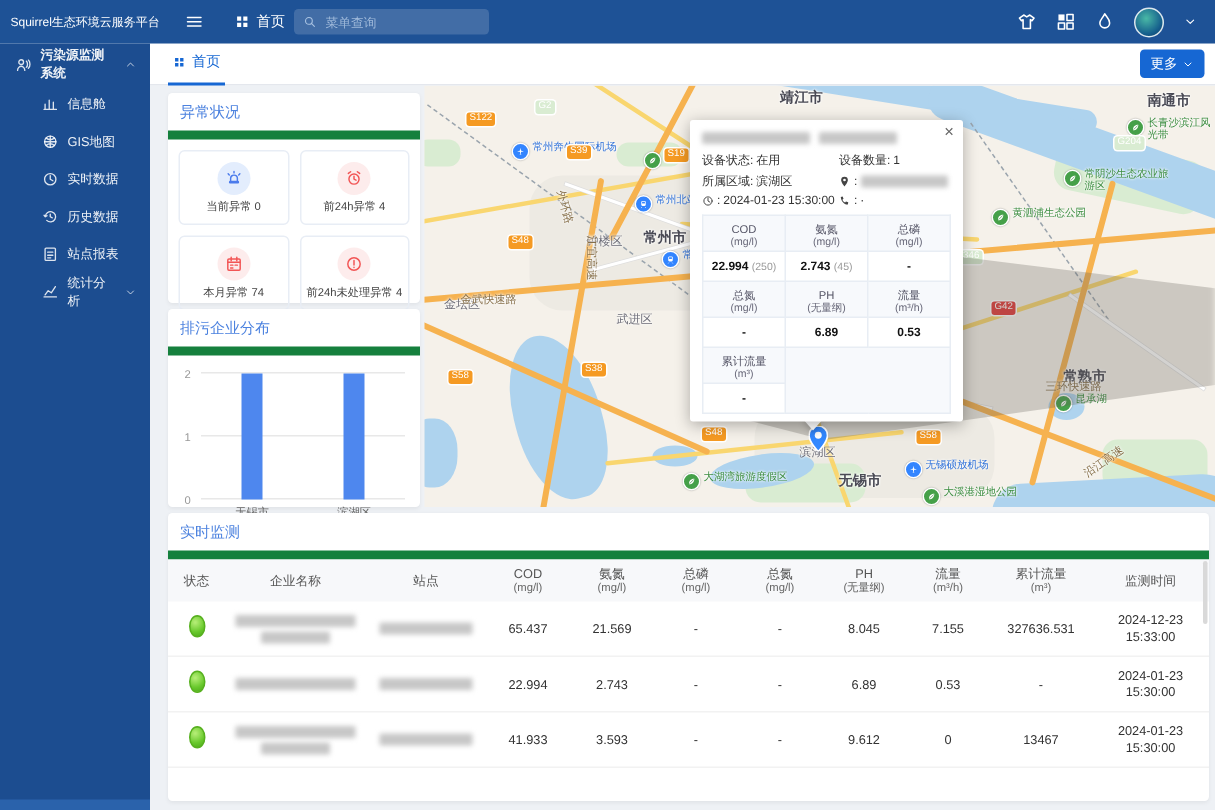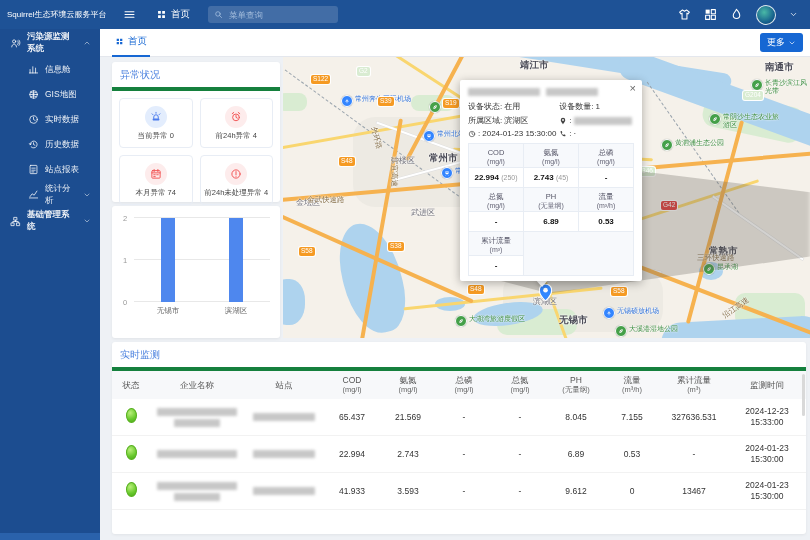--- a/index.html
+++ b/index.html
@@ -7,21 +7,21 @@
        font-family:"Liberation Sans","DejaVu Sans",sans-serif;-webkit-font-smoothing:antialiased}
   
   .topbar{position:absolute;left:0;top:0;width:810px;height:29px;background:#1e5296;display:flex;align-items:center;color:#fff;z-index:20}
   .logo{width:100px;padding-left:7px;font-size:8px;white-space:nowrap;overflow:hidden;color:#fff}
   .tb-icon{display:inline-flex;align-items:center;justify-content:center;color:#fff}
   .tb-icon svg{width:13px;height:13px}
   .tb-icon.small svg{width:11px;height:11px}
   .tb-icon.tiny svg{width:9px;height:9px}
   .hamburger{margin-left:16px;cursor:pointer}
   .breadcrumb{margin-left:20px;display:flex;align-items:center;gap:4px;font-size:9.5px;cursor:pointer}
-  .searchbox{margin-left:18px;width:118px;height:17px;background:rgba(255,255,255,.16);border-radius:3px;display:flex;align-items:center;padding:0 6px;gap:4px}
+  .searchbox{margin-left:6px;width:118px;height:17px;background:rgba(255,255,255,.16);border-radius:3px;display:flex;align-items:center;padding:0 6px;gap:4px}
   .searchbox .tb-icon{color:#a9c3e2}
   .searchbox input{flex:1;background:transparent;border:none;outline:none;color:#dce8f7;font-size:8.5px;width:80px}
   .searchbox input::placeholder{color:#9fb9da}
   .tb-right{margin-left:auto;display:flex;align-items:center;gap:13px;padding-right:12px}
   .avatar{width:18px;height:18px;border-radius:50%;background:radial-gradient(circle at 40% 35%,#49b9a6,#155e8c 65%,#0d3a61);border:1.5px solid rgba(255,255,255,.85)}
   
   .sidebar{position:absolute;left:0;top:29px;width:100px;bottom:0;background:#1c4d90;z-index:15}
   .side-item{height:25px;display:flex;align-items:center;gap:6px;padding-left:10px;font-size:8.5px;color:rgba(255,255,255,.92);cursor:pointer}
   .side-item.lvl0{height:28px;font-weight:bold}
   .side-item.lvl1{padding-left:28px}
@@ -32,21 +32,21 @@
   .side-footer{position:absolute;left:0;bottom:0;width:100%;height:7px;background:#2a62ab}
   
   .tabbar{position:absolute;left:100px;top:29px;right:0;height:27px;background:#fff;border-bottom:1px solid #e4e7ed;display:flex;align-items:center;z-index:10}
   .tab{margin-left:12px;height:26px;display:flex;align-items:center;gap:4px;color:#1667d3;font-size:9.5px;border-bottom:2px solid #1667d3;padding:0 3px;cursor:pointer}
   .tab .tb-icon{color:#1667d3}
   .more-btn{margin-left:auto;margin-right:7px;background:#1667d3;color:#fff;border:none;border-radius:3px;font-size:9px;padding:3px 7px;display:flex;align-items:center;gap:3px;cursor:pointer;font-family:inherit}
   .more-btn .tb-icon svg{width:8px;height:8px}
   
   .content{position:absolute;left:100px;top:56px;right:0;bottom:0}
   .card{position:absolute;background:#fff;border-radius:3px;box-shadow:0 1px 3px rgba(0,0,0,.06)}
-  .panel-title{font-size:10px;color:#4c82df;padding:6px 8px 5px;border-bottom:4px solid #15803d}
+  .panel-title{font-size:10px;color:#4c82df;padding:6px 8px 5px;border-bottom:6px solid #15803d}
   #card-abnormal{left:12px;top:6px;width:168px;height:140px}
   #card-chart{left:12px;top:150px;width:168px;height:132px}
   #card-monitor{left:12px;top:286px;width:694px;height:192px;overflow:hidden}
   
   .stat-grid{display:grid;grid-template-columns:1fr 1fr;gap:7px;padding:7px}
   .stat-card{border:1px solid #e8edf5;border-radius:4px;height:48px;display:flex;flex-direction:column;align-items:center;justify-content:center;gap:3px;cursor:pointer}
   .stat-icon{width:22px;height:22px;border-radius:50%;display:flex;align-items:center;justify-content:center}
   .stat-icon svg{width:12px;height:12px}
   .stat-icon.blue{background:#e3edfd;color:#4b7bec}
   .stat-icon.red{background:#fdecec;color:#f25555}
@@ -235,36 +235,20 @@
             <path d="M2 13h12M3 11l3-4 3 2 4-6" stroke="currentColor" fill="none" stroke-width="1.3" stroke-linecap="round" stroke-linejoin="round"></path>
           </svg>
         </span>
         <span>统计分析</span>
         <span class="caret">
           <svg viewBox="0 0 16 16">
             <path d="M4 6l4 4 4-4" stroke="currentColor" fill="none" stroke-width="1.3" stroke-linecap="round" stroke-linejoin="round"></path>
           </svg>
         </span>
       </div>
-      <div class="side-item lvl0">
-        <span class="si">
-          <svg viewBox="0 0 16 16">
-            <rect x="6" y="2" width="4" height="4" stroke="currentColor" fill="none" stroke-width="1.3" stroke-linecap="round" stroke-linejoin="round"></rect>
-            <rect x="2" y="10" width="4" height="4" stroke="currentColor" fill="none" stroke-width="1.3" stroke-linecap="round" stroke-linejoin="round"></rect>
-            <rect x="10" y="10" width="4" height="4" stroke="currentColor" fill="none" stroke-width="1.3" stroke-linecap="round" stroke-linejoin="round"></rect>
-            <path d="M8 6v2M8 8H4v2M8 8h4v2" stroke="currentColor" fill="none" stroke-width="1.3" stroke-linecap="round" stroke-linejoin="round"></path>
-          </svg>
-        </span>
-        <span>基础管理系统</span>
-        <span class="caret">
-          <svg viewBox="0 0 16 16">
-            <path d="M4 6l4 4 4-4" stroke="currentColor" fill="none" stroke-width="1.3" stroke-linecap="round" stroke-linejoin="round"></path>
-          </svg>
-        </span>
-      </div>
     </div>
   <div class="side-footer"></div>
 </aside>
 
 <div class="tabbar">
   <div class="tab">
     <span class="tb-icon tiny">
         <svg viewBox="0 0 16 16">
           <path d="M3 3h4v4H3zM9 3h4v4H9zM3 9h4v4H3zM9 9h4v4H9z" fill="currentColor"></path>
         </svg>
@@ -320,20 +304,21 @@
               <circle cx="8" cy="8" r="5.5" stroke="currentColor" fill="none" stroke-width="1.3" stroke-linecap="round" stroke-linejoin="round"></circle>
               <path d="M8 4.8v4M8 10.8v.3" stroke="currentColor" fill="none" stroke-width="1.3" stroke-linecap="round" stroke-linejoin="round"></path>
             </svg>
           </span>
           <span class="stat-label">前24h未处理异常 4</span>
         </div>
       </div>
   </section>
 
   <section class="card" id="card-chart">
+    <div class="panel-title">排污企业分布</div>
     <div class="chart-area" id="chart-area">
         <div class="gridline" style="bottom: 0px;">
           <span class="yt">0</span>
         </div>
         <div class="gridline" style="bottom: 42px;">
           <span class="yt">1</span>
         </div>
         <div class="gridline" style="bottom: 84px;">
           <span class="yt">2</span>
         </div>

